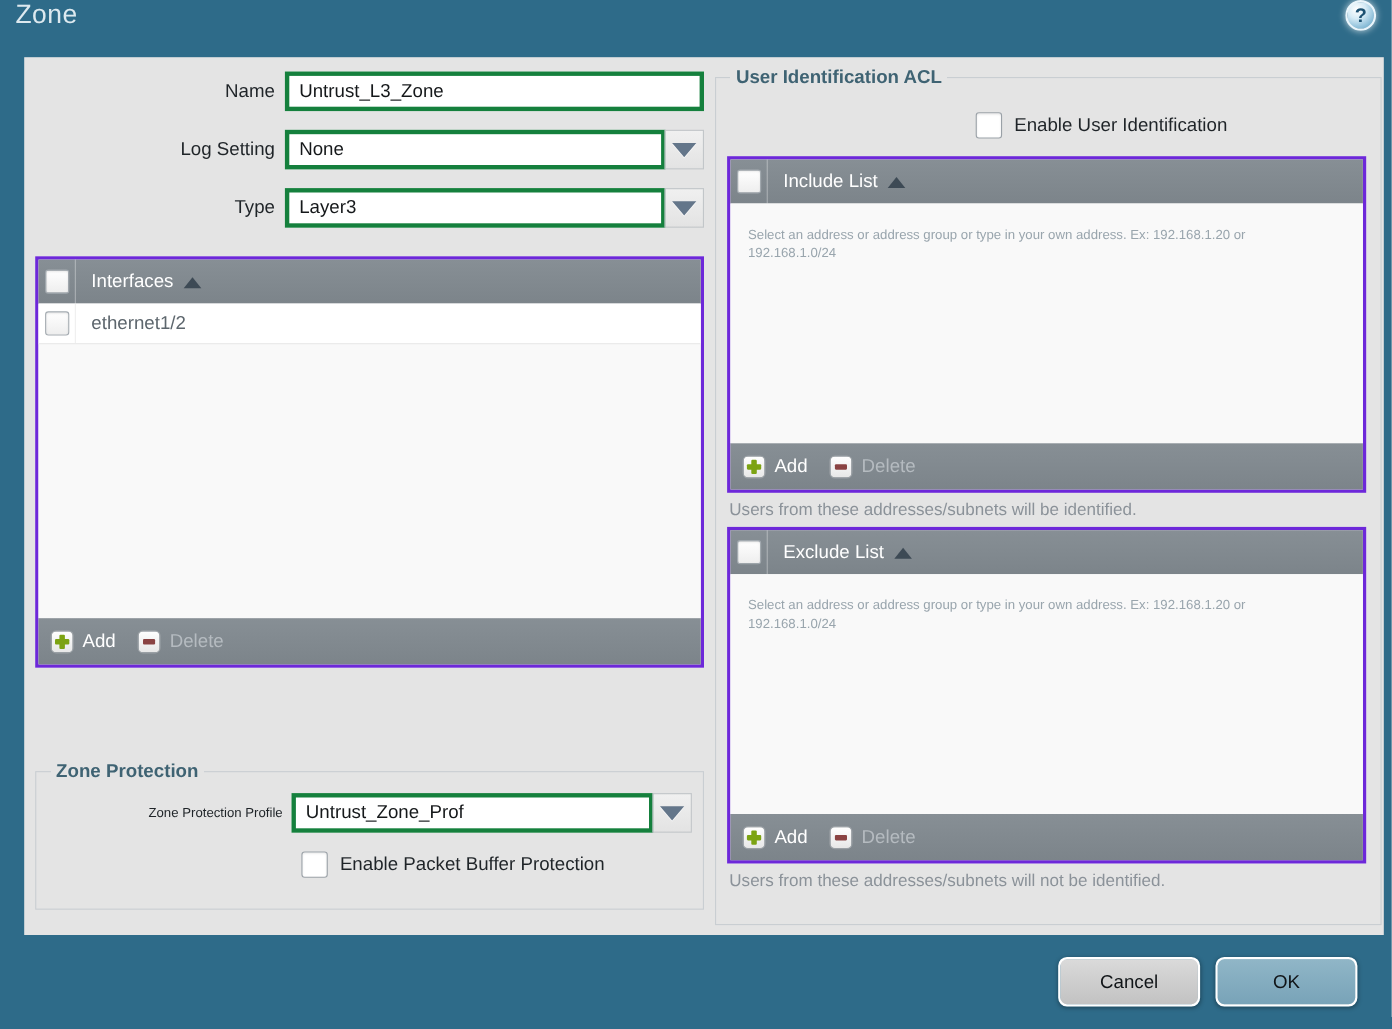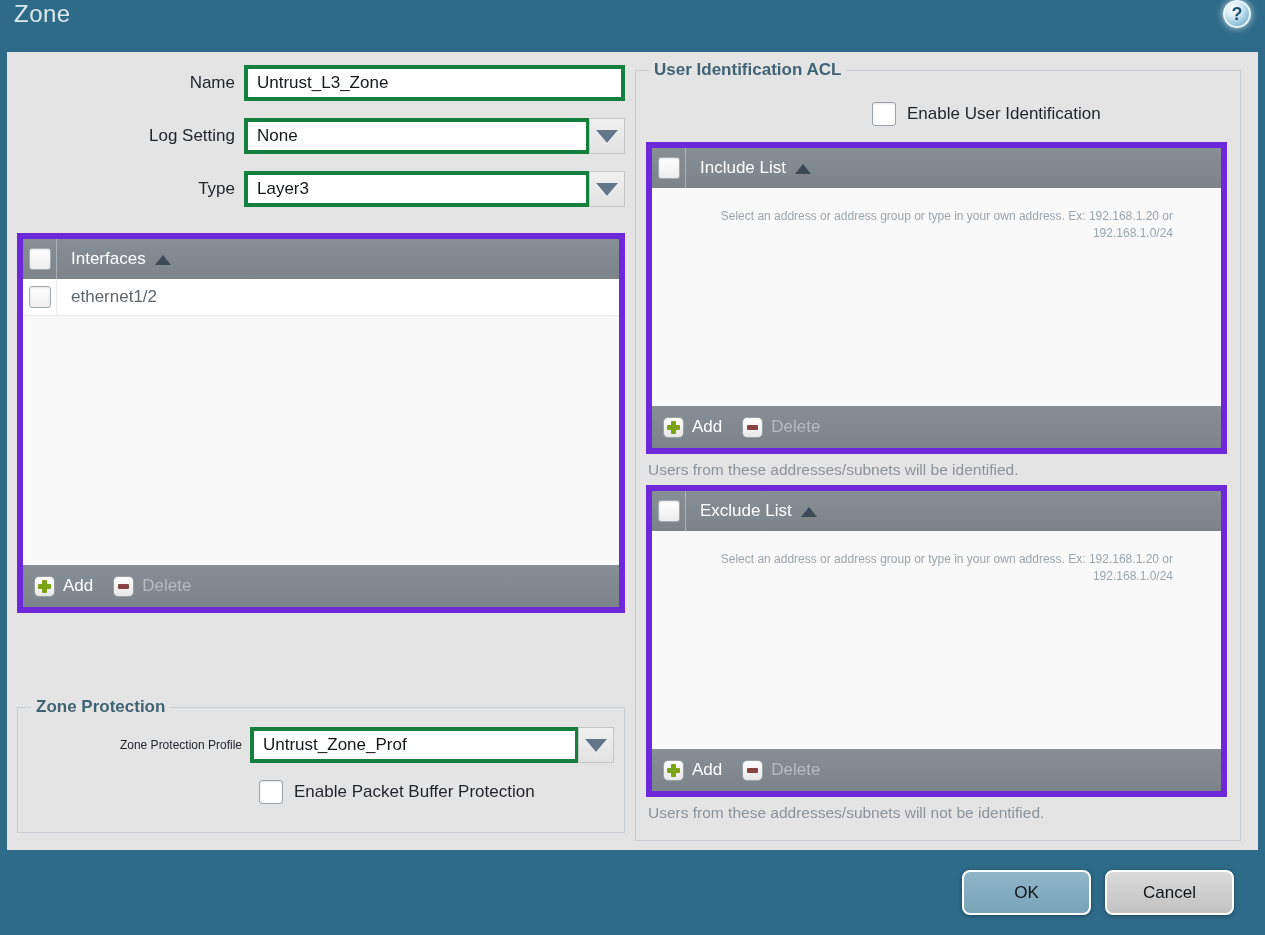--- a/index.html
+++ b/index.html
@@ -12,39 +12,39 @@
   .titlebar { position:absolute; top:0; left:0; right:0; height:52px;
               display:flex; padding:0 14px; }
   .title { color:#dde9ef; font-size:24px; font-weight:300; letter-spacing:0.5px; }
   .help-icon { margin-left:auto; width:28px; height:28px; border-radius:50%;
                background:radial-gradient(circle at 35% 28%, #ffffff 0%, #d6ebf6 35%, #8fc0da 70%, #5d9cbd 100%);
                border:2px solid #eaf5fb; box-shadow:0 0 7px rgba(255,255,255,0.75);
                display:flex; align-items:center; justify-content:center;
                color:#1c5172; font-size:18px; font-weight:bold; cursor:pointer; }
 
   
-  .dialog { position:absolute; top:52px; left:7px; right:7px; height:798px; background:#e4e4e4; }
+  .dialog { position:absolute; top:52px; left:22px; right:7px; height:798px; background:#e4e4e4; }
 
   .col-left { position:absolute; left:10px; top:13px; width:608px; }
 
   
   .form-row { display:flex; align-items:center; height:36px; margin-bottom:17px; }
   .form-label { width:227px; text-align:right; padding-right:9px; font-size:17px; color:#1f2428; }
   .text-field { flex:1; height:36px; border:4px solid #15803d; background:#fff;
                 font-family:"Liberation Sans",sans-serif; font-size:17px; color:#15181a; padding:0 9px; outline:none; }
   .combo { display:flex; flex:1; height:36px; }
   .combo .text-field { flex:1; }
   .combo-btn { width:36px; height:36px; margin-left:-1px; border:1px solid #c2c6c9;
                background:linear-gradient(#f0f0f0,#e3e3e3);
                display:flex; align-items:center; justify-content:center; cursor:pointer; }
   .tri-down { width:0; height:0; border-left:11px solid transparent; border-right:11px solid transparent;
               border-top:13px solid #64768a; filter:drop-shadow(0 1px 0 rgba(255,255,255,0.8)); }
 
   
-  .ptable { width:100%; border:6px solid #6d28d9; background:#f9f9f9;text-align:right; }
+  .ptable { width:100%; border:3px solid #6d28d9; background:#f9f9f9; }
   .ptable-head, .ptable-foot { background:linear-gradient(#878f95,#7c848a); display:flex; align-items:center; }
   .ptable-head { height:40px; color:#fff; font-size:17px; }
   .cb-cell { width:34px; height:100%; display:flex; align-items:center; justify-content:center;
              border-right:1px solid rgba(255,255,255,0.35); }
   .head-label { display:flex; align-items:center; gap:9px; padding-left:14px; cursor:pointer; }
   .sort-asc { width:0; height:0; border-left:8px solid transparent; border-right:8px solid transparent;
               border-bottom:10px solid #3d4a55; margin-top:2px; }
   .ptable-body { background:#f9f9f9; overflow:hidden; }
   .trow { height:37px; background:#fff; border-bottom:1px solid #e6e6e6; display:flex; align-items:center;
           font-size:17px; color:#5d666d; cursor:default; }
@@ -241,17 +241,17 @@
             <span class="icon-box icon-minus"></span>
             <span>Delete</span>
           </span>
         </div>
       </div>
       <div class="list-caption">Users from these addresses/subnets will not be identified.</div>
     </fieldset>
   </div>
 
   <div class="footer">
+    <button class="btn btn-cancel">Cancel</button>
     <button class="btn btn-ok">OK</button>
-    <button class="btn btn-cancel">Cancel</button>
   </div>
 
 </div>
 
 </body></html>

